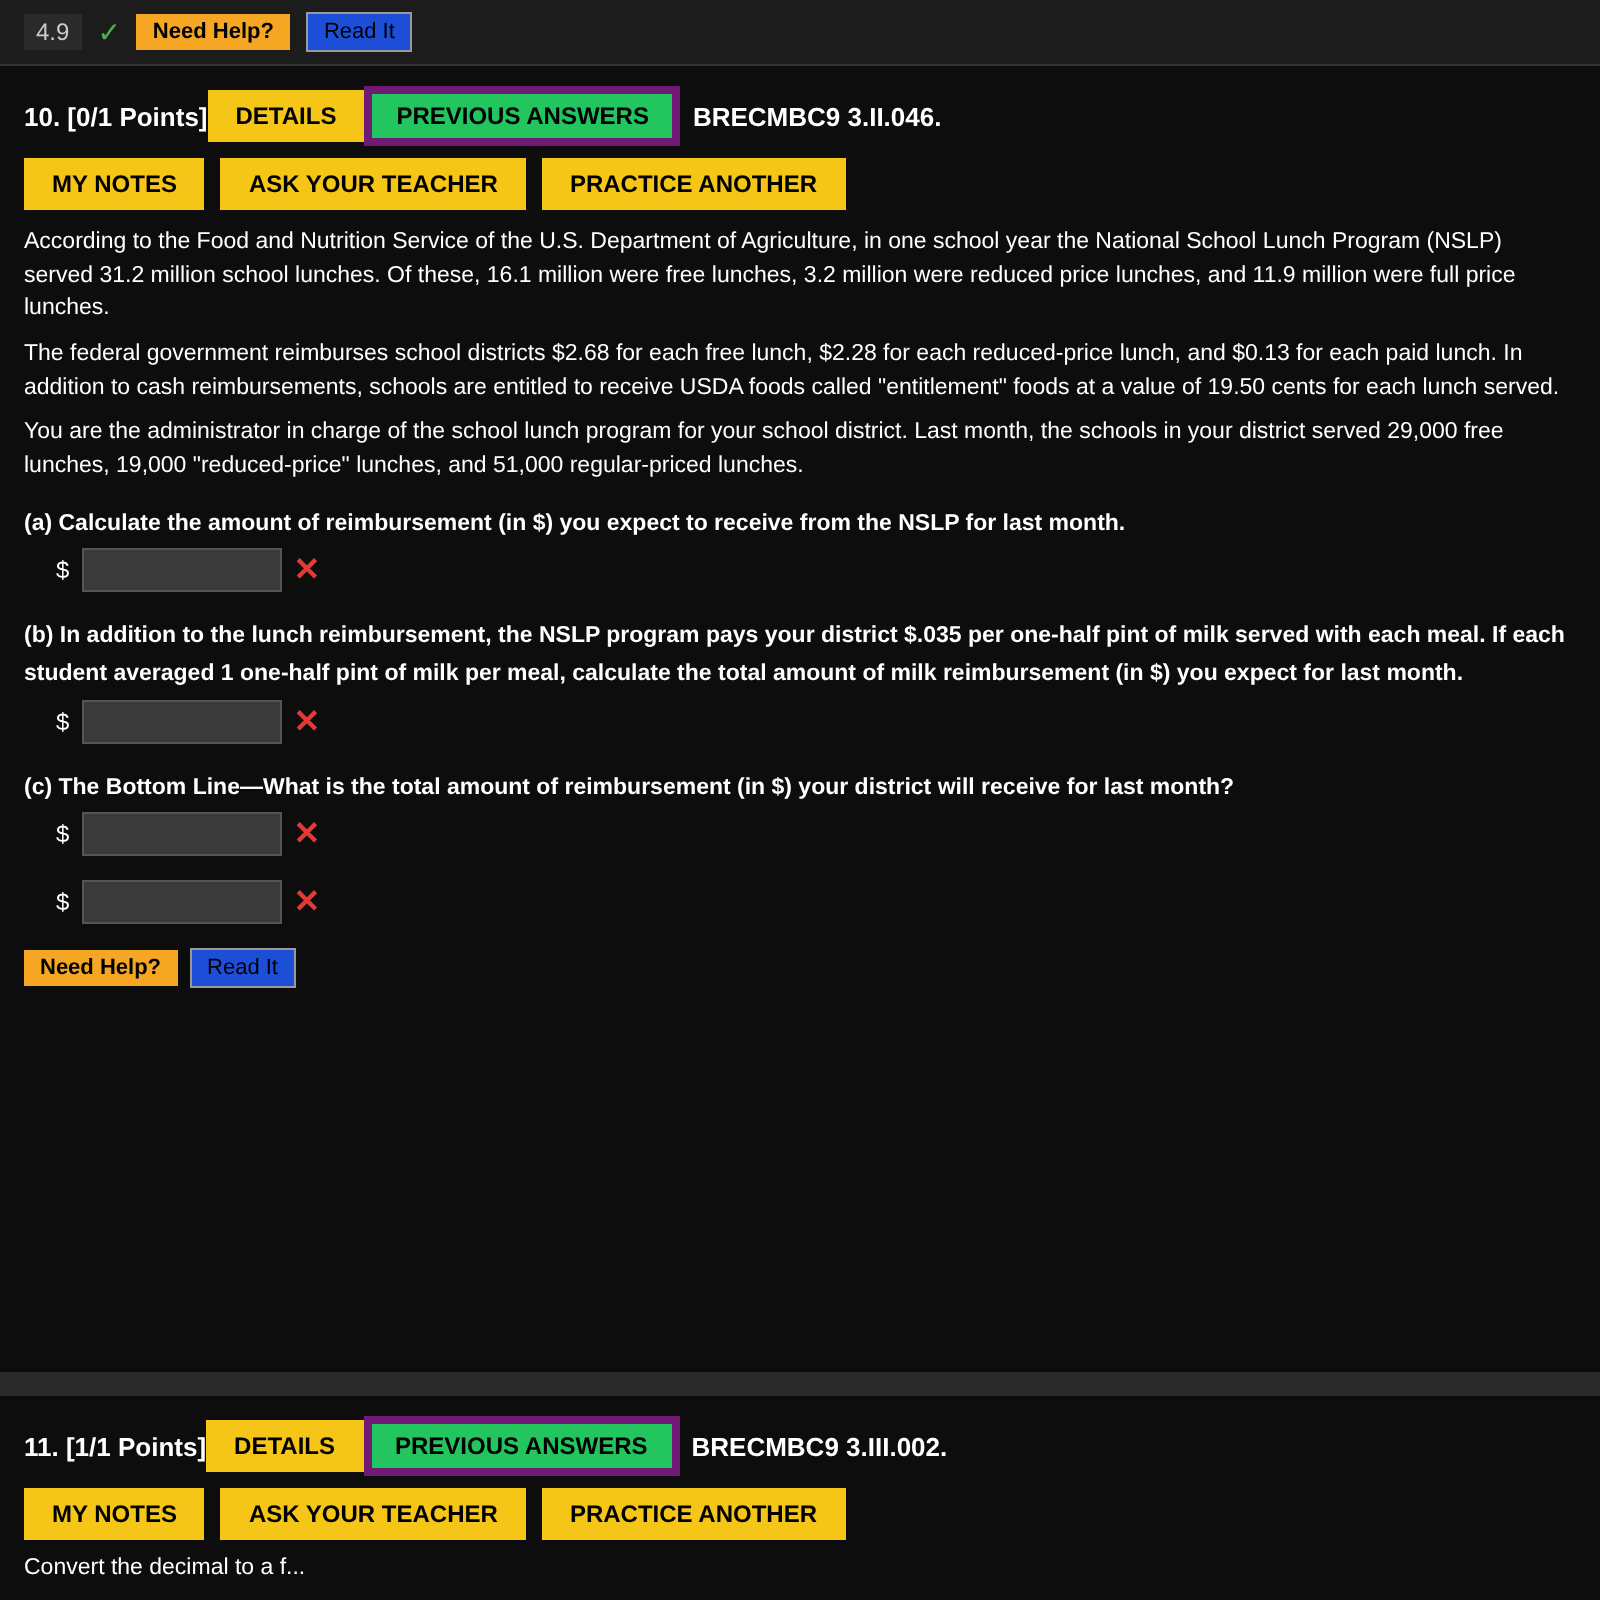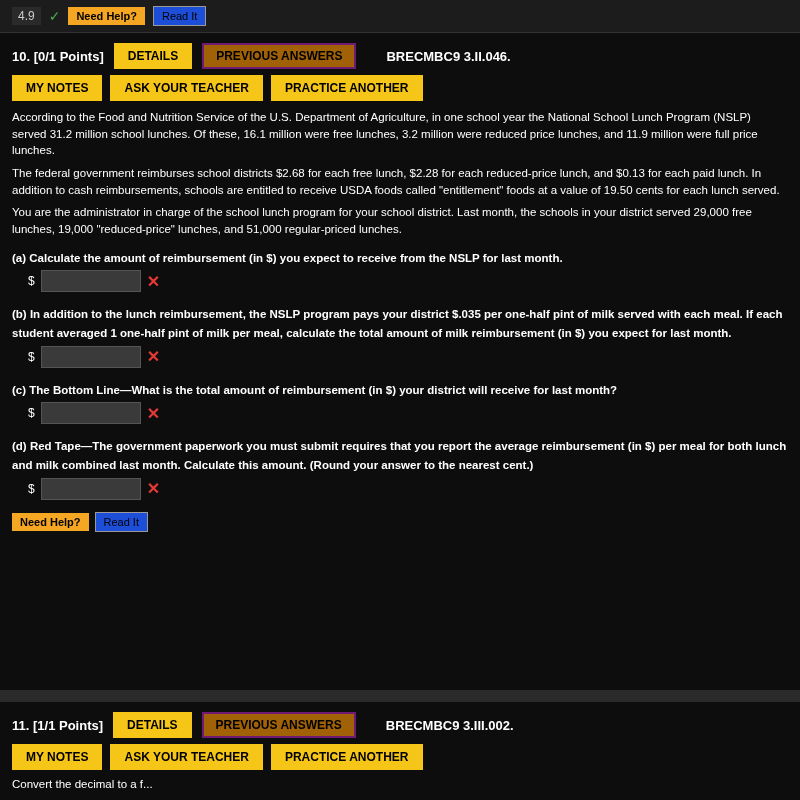--- a/index.html
+++ b/index.html
@@ -65,21 +65,20 @@
     .question-block {
       background: #0d0d0d;
       padding: 10px 12px;
       flex: 1;
       overflow: hidden;
     }
 
     .question-header {
       display: flex;
       align-items: center;
-      gap: 10px;
       margin-bottom: 6px;
       flex-wrap: wrap;
     }
 
     .points-label {
       color: #fff;
       font-size: 13px;
       font-weight: bold;
       white-space: nowrap;
     }
@@ -88,34 +87,34 @@
       background: #f5c518;
       color: #000;
       border: 2px solid #f5c518;
       font-size: 12px;
       font-weight: bold;
       padding: 4px 12px;
       cursor: pointer;
     }
 
     .btn-prev-answers {
-      background: #a16207;
-      color: #000;
-      border: 2px solid #701a75;
+      background: #22c55e;
+      color: #000;
+      border: 4px solid #701a75;
       font-size: 12px;
       font-weight: bold;
       padding: 4px 12px;
       cursor: pointer;
     }
 
     .question-code {
       color: #fff;
       font-size: 13px;
       font-weight: bold;
-      margin-left: 20px;
+      margin-left: 6px;
     }
 
     .btn-row {
       display: flex;
       gap: 8px;
       margin-bottom: 8px;
     }
 
     .btn-my-notes {
       background: #f5c518;
@@ -279,21 +278,20 @@
     <div class="sub-question">
       <span class="sub-question-label">(c)   The Bottom Line—What is the total amount of reimbursement (in $) your district will receive for last month?</span>
       <div class="answer-row">
         <span class="dollar-sign">$</span>
         <input class="answer-input" type="text" value="" style="">
         <span class="x-icon">✕</span>
       </div>
     </div>
 
     <div class="sub-question">
-      <span class="sub-question-label">(d)   Red Tape—The government paperwork you must submit requires that you report the average reimbursement (in $) per meal for both lunch and milk combined last month. Calculate this amount. (Round your answer to the nearest cent.)</span>
       <div class="answer-row">
         <span class="dollar-sign">$</span>
         <input class="answer-input" type="text" value="" style="">
         <span class="x-icon">✕</span>
       </div>
     </div>
 
     <div class="bottom-help-row">
       <button class="need-help-btn">Need Help?</button>
       <button class="read-it-btn">Read It</button>

